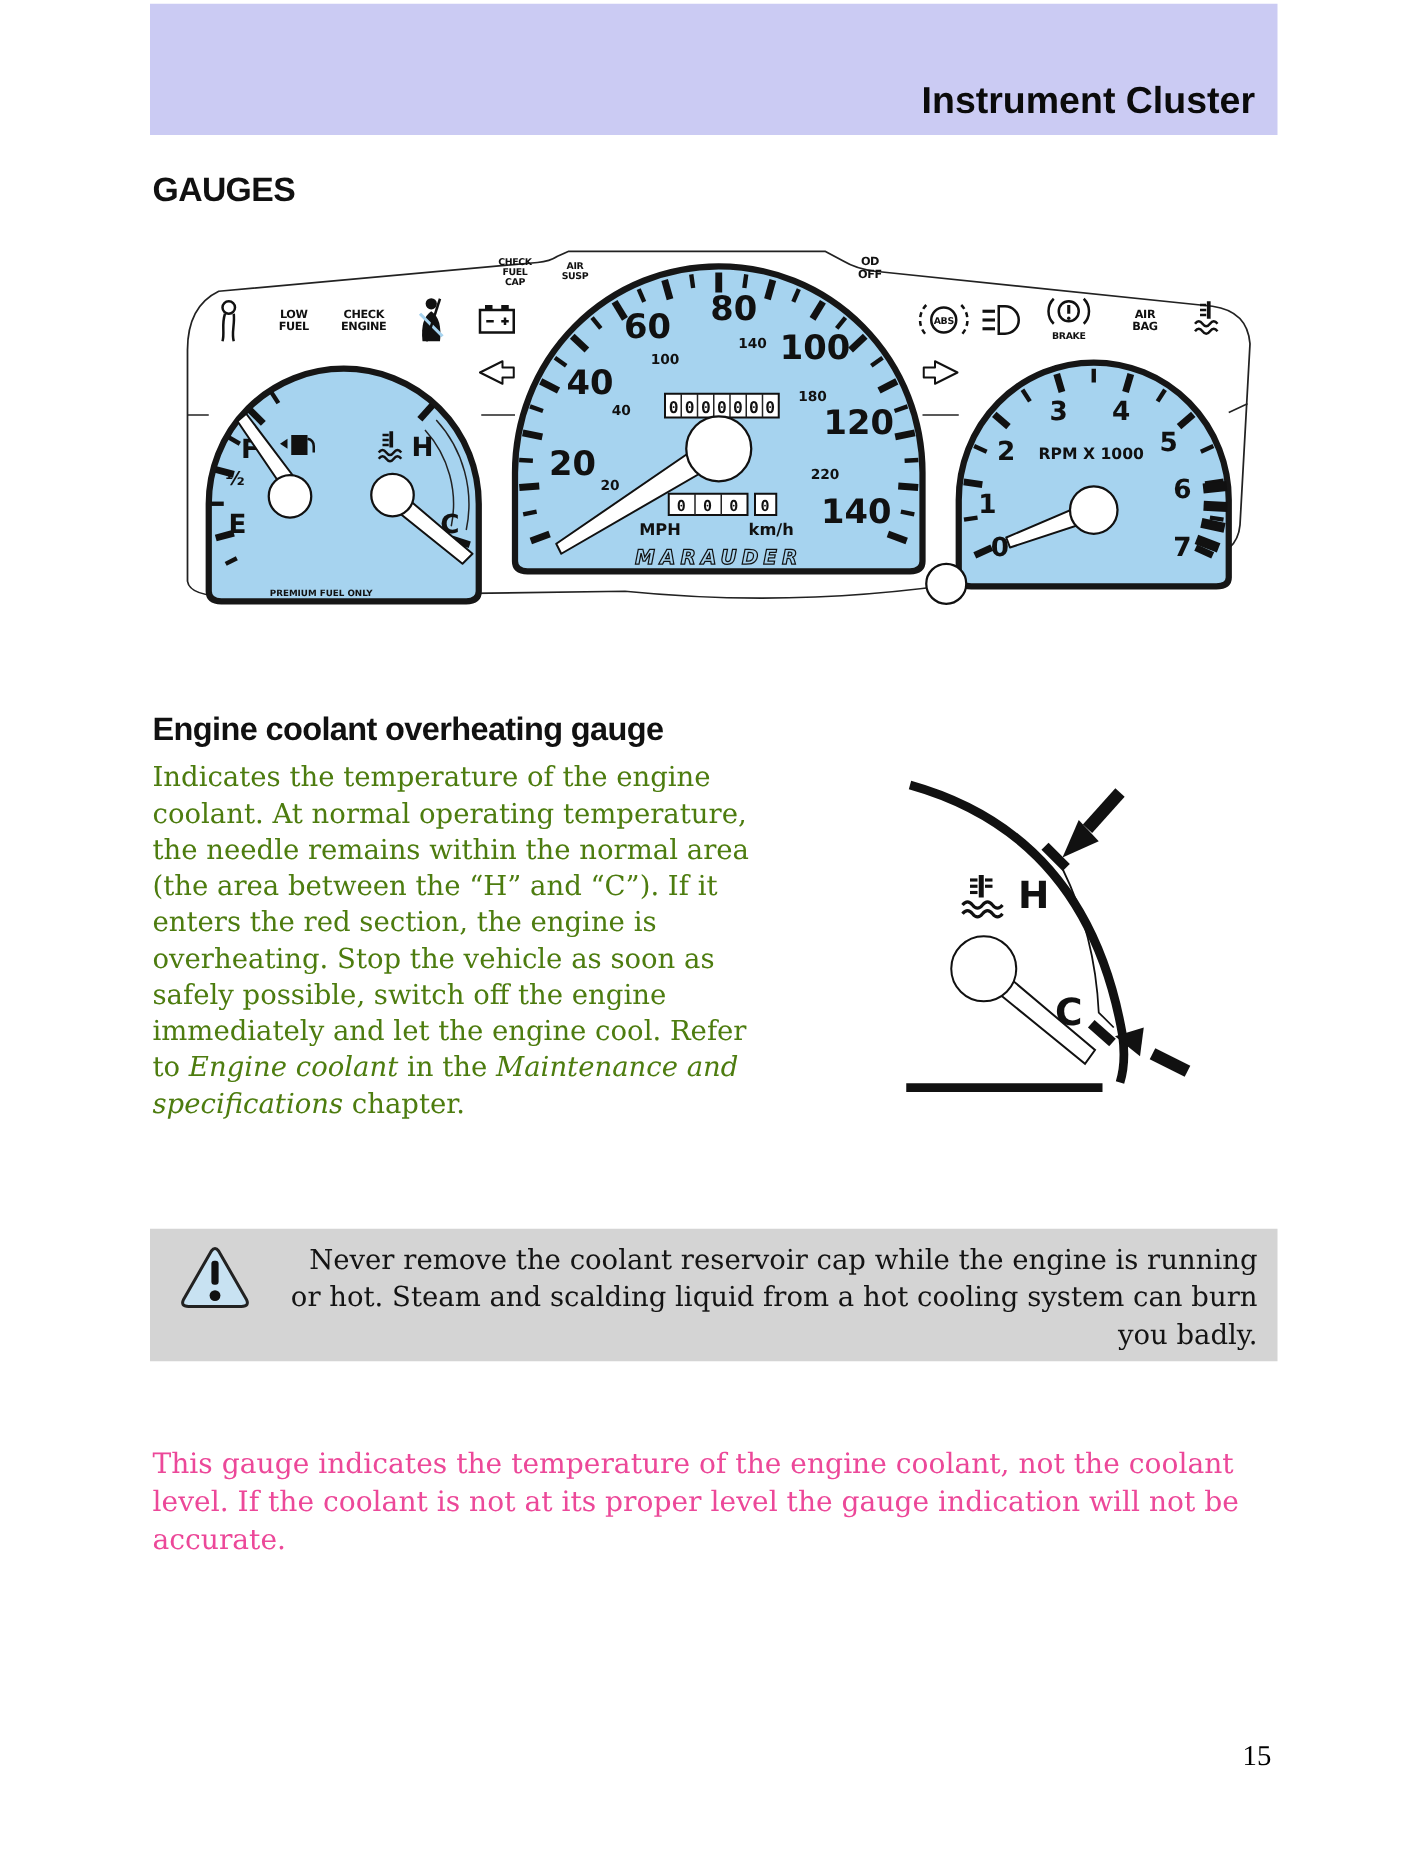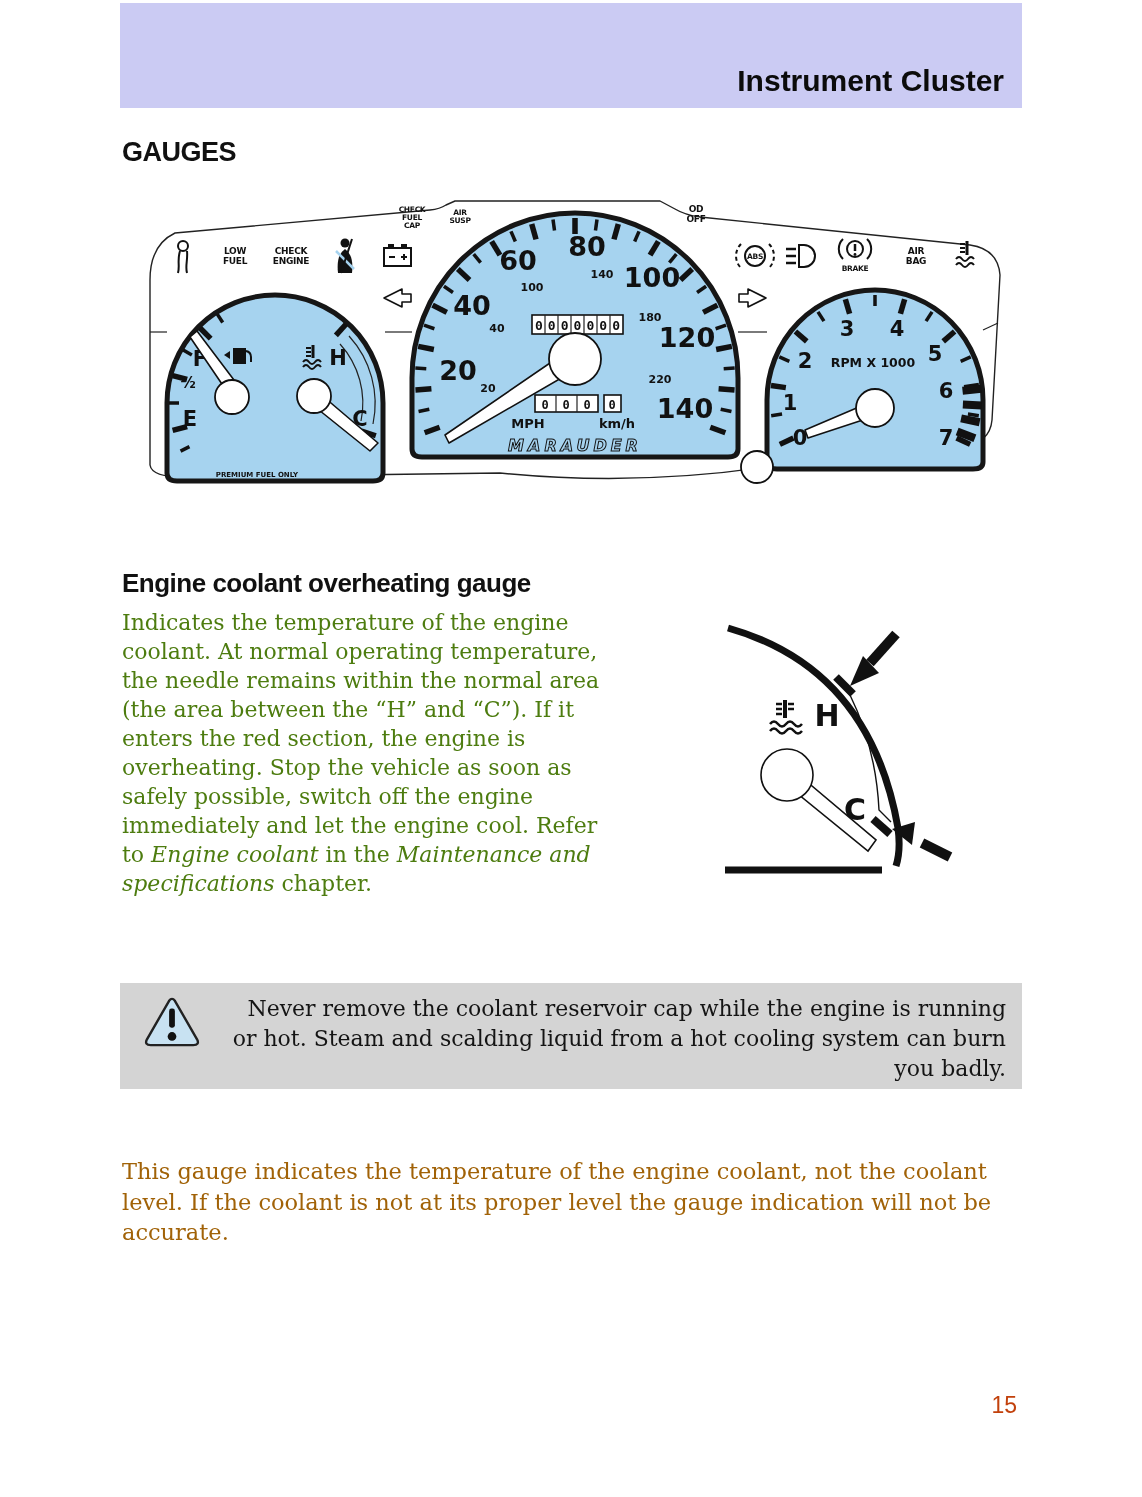--- a/index.html
+++ b/index.html
@@ -15,23 +15,23 @@
   .cluster-svg{position:absolute;left:140px;top:185px;}
   .h-coolant{position:absolute;left:122px;top:568px;font-size:26px;font-weight:bold;letter-spacing:-0.5px;}
   .body-col{position:absolute;left:122px;top:608px;width:478px;
             font-family:"DejaVu Serif",serif;font-size:22px;line-height:29px;color:#4d7c0f;}
   .figure-svg{position:absolute;left:700px;top:598px;}
   .warning-box{position:absolute;left:120px;top:983px;width:902px;height:106px;box-sizing:border-box;
                background:var(--warning-bg);padding:11px 16px 0 13px;
                font-family:"DejaVu Serif",serif;font-size:22px;line-height:30px;color:#141414;text-align:right;}
   .warning-box .tri{float:left;width:62px;height:52px;margin:2px 16px 4px 8px;}
   .closing{position:absolute;left:122px;top:1156px;width:900px;
-           font-family:"DejaVu Serif",serif;font-size:22.5px;line-height:30.5px;color:#a16207;}
+           font-family:"DejaVu Serif",serif;font-size:22.5px;line-height:30.5px;color:#ec4899;}
   .page-num{position:absolute;left:955px;top:1392px;width:62px;text-align:right;
-            font-family:Liberation Sans, sans-serif;font-size:23px;color:#c2410c;}
+            font-family:Liberation Serif, serif;font-size:23px;color:#000000;}
   
   svg text{font-family:"DejaVu Sans",sans-serif;fill:#111;}
   .face{fill:var(--gauge-face);stroke:#161616;stroke-width:5;stroke-linejoin:round;}
   .outline{fill:#ffffff;stroke:#222;stroke-width:1.4;stroke-linejoin:round;}
   .hair{stroke:#222;stroke-width:1.2;}
   .tick-major{stroke:#111;stroke-width:5.5;}
   .tick-minor{stroke:#111;stroke-width:3.5;}
   .tick-red{stroke:#111;stroke-width:8;}
   .needle{fill:#ffffff;stroke:#111;stroke-width:1.6;stroke-linejoin:round;}
   .hub{fill:#ffffff;stroke:#111;stroke-width:1.8;}

